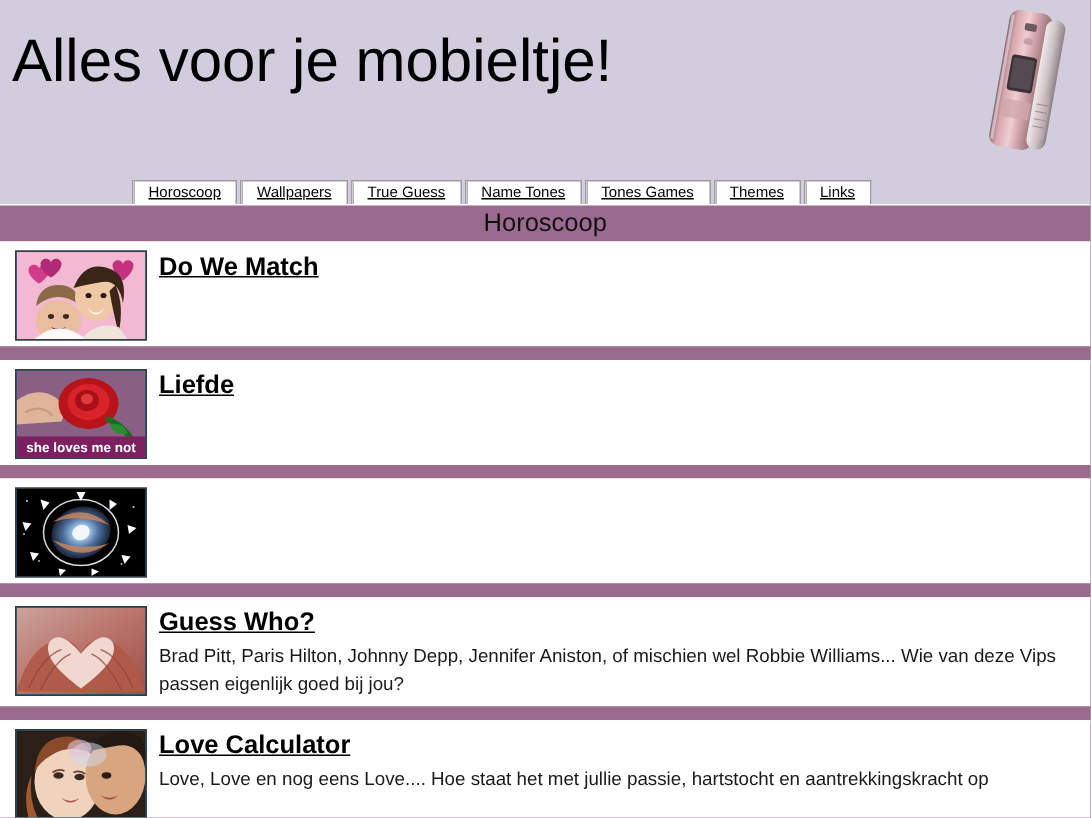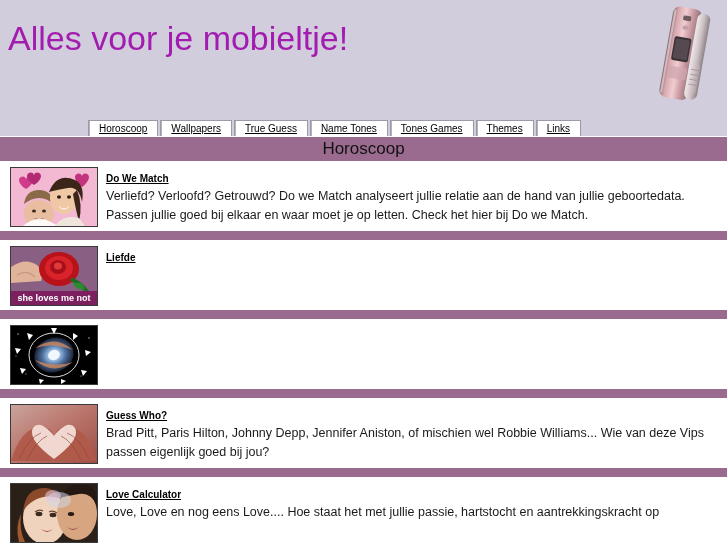--- a/index.html
+++ b/index.html
@@ -17,23 +17,23 @@
   
   .header {
     position: relative;
     height: 118px;
     background: #d2cddc;
   }
   .site-title {
     position: absolute;
     left: 8px;
     top: 21px;
-    font-size: 34px;
+    font-size: 40px;
     font-weight: 400;
-    color: #a21caf;
+    color: #000000;
     letter-spacing: 0px;
     line-height: 1;
     white-space: nowrap;
   }
   .phone-wrap {
     position: absolute;
     right: 12px;
     top: 2px;
     width: 60px;
     height: 105px;
@@ -112,21 +112,21 @@
     position: relative;
     background: #0369a1;
   }
   .thumb svg { display: block; width: 100%; height: 100%; }
   .item-body {
     flex: 1 1 auto;
     padding-top: 1px;
     min-width: 0;
   }
   .item-title {
-    font-size: 10px;
+    font-size: 17px;
     font-weight: bold;
     color: #000000;
     text-decoration: underline;
     margin: 0 0 3px 0;
     display: inline-block;
     cursor: pointer;
   }
   .item-desc {
     font-size: 12.5px;
     color: #1a1a1a;
@@ -216,21 +216,20 @@
         <path d="M66 22 q6 14 2 32 q-4-16-6-28z" fill="#3b2418"></path>
         <ellipse cx="48" cy="29" rx="2" ry="1.7" fill="#2a1a12"></ellipse>
         <ellipse cx="58" cy="29" rx="2" ry="1.7" fill="#2a1a12"></ellipse>
         <path d="M47 37 q6 7 12 0 q-6 9-12 0z" fill="#fff"></path>
         <path d="M12 58 q14-12 28-4 q10 6 12 4 z" fill="#ffffff" opacity="0.9"></path>
         <path d="M44 58 q8-12 24-8 l6 8z" fill="#efe5dd"></path>
       </svg>
     </div>
     <div class="item-body">
       <div class="item-title">Do We Match</div>
-      <div class="item-desc">Verliefd? Verloofd? Getrouwd? Do we Match analyseert jullie relatie aan de hand van jullie geboortedata. Passen jullie goed bij elkaar en waar moet je op letten. Check het hier bij Do we Match.</div>
     </div>
   </div>
   <div class="item-sep"></div>
 
   <div class="item">
     <div class="thumb">
       <svg viewBox="0 0 86 58" xmlns="http://www.w3.org/2000/svg">
         <rect width="86" height="58" fill="#7a5a78"></rect>
         <rect x="0" y="0" width="86" height="46" fill="#8a5f84"></rect>
         <path d="M0 20 q14-10 26-2 q8 6 4 16 l-30 2z" fill="#e0b49a"></path>

